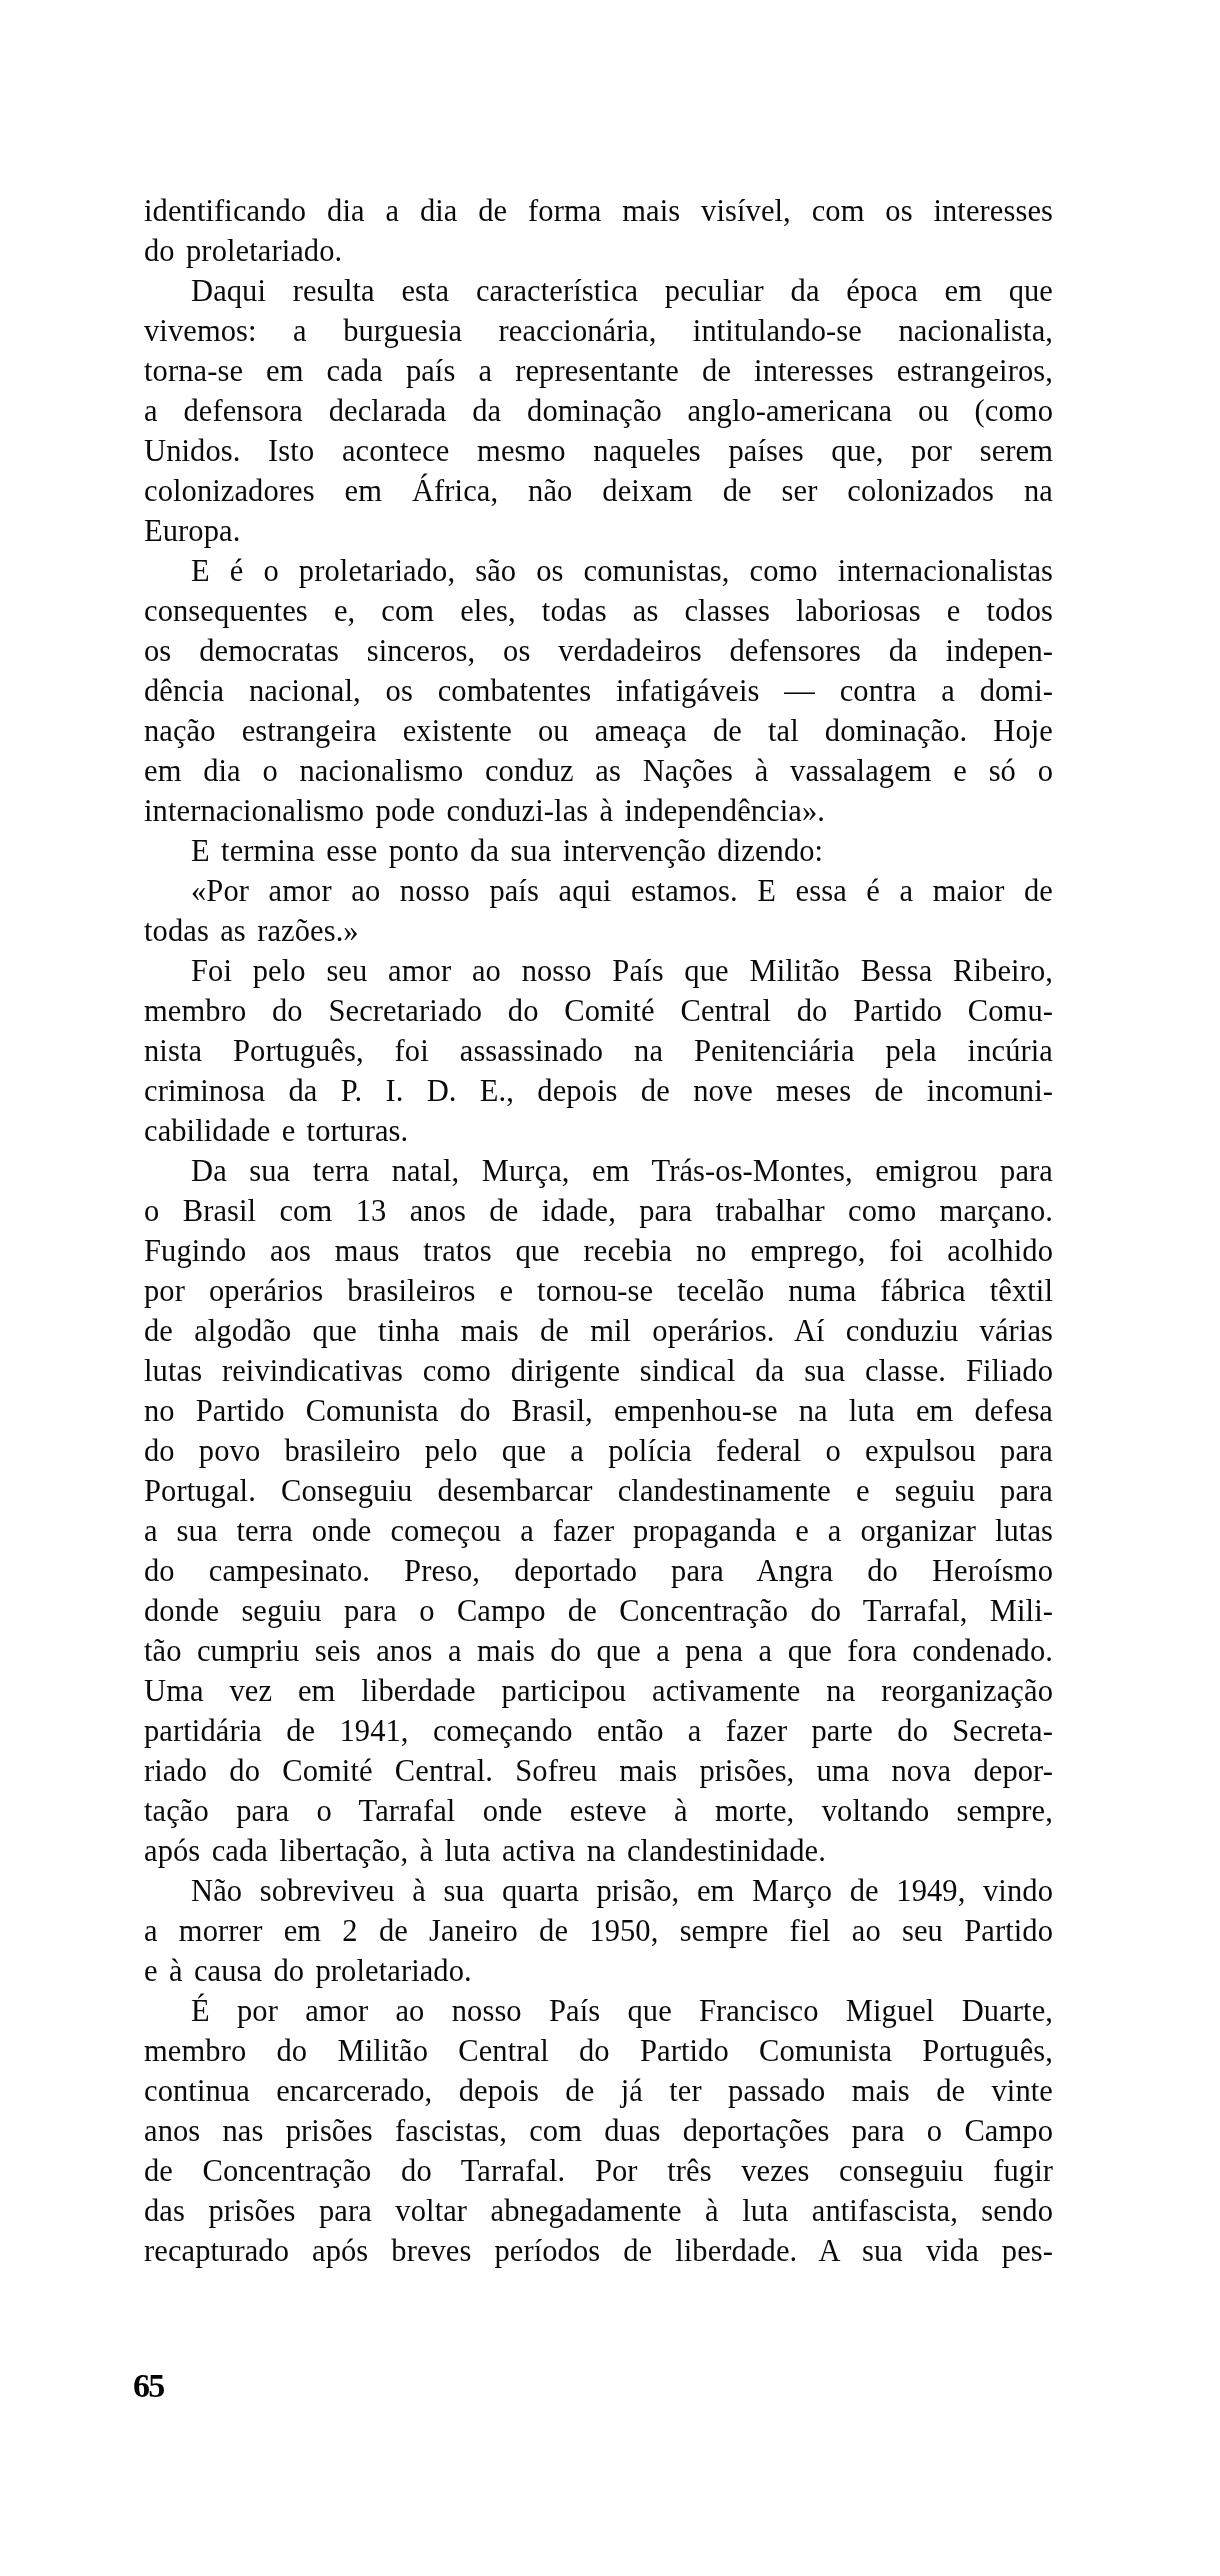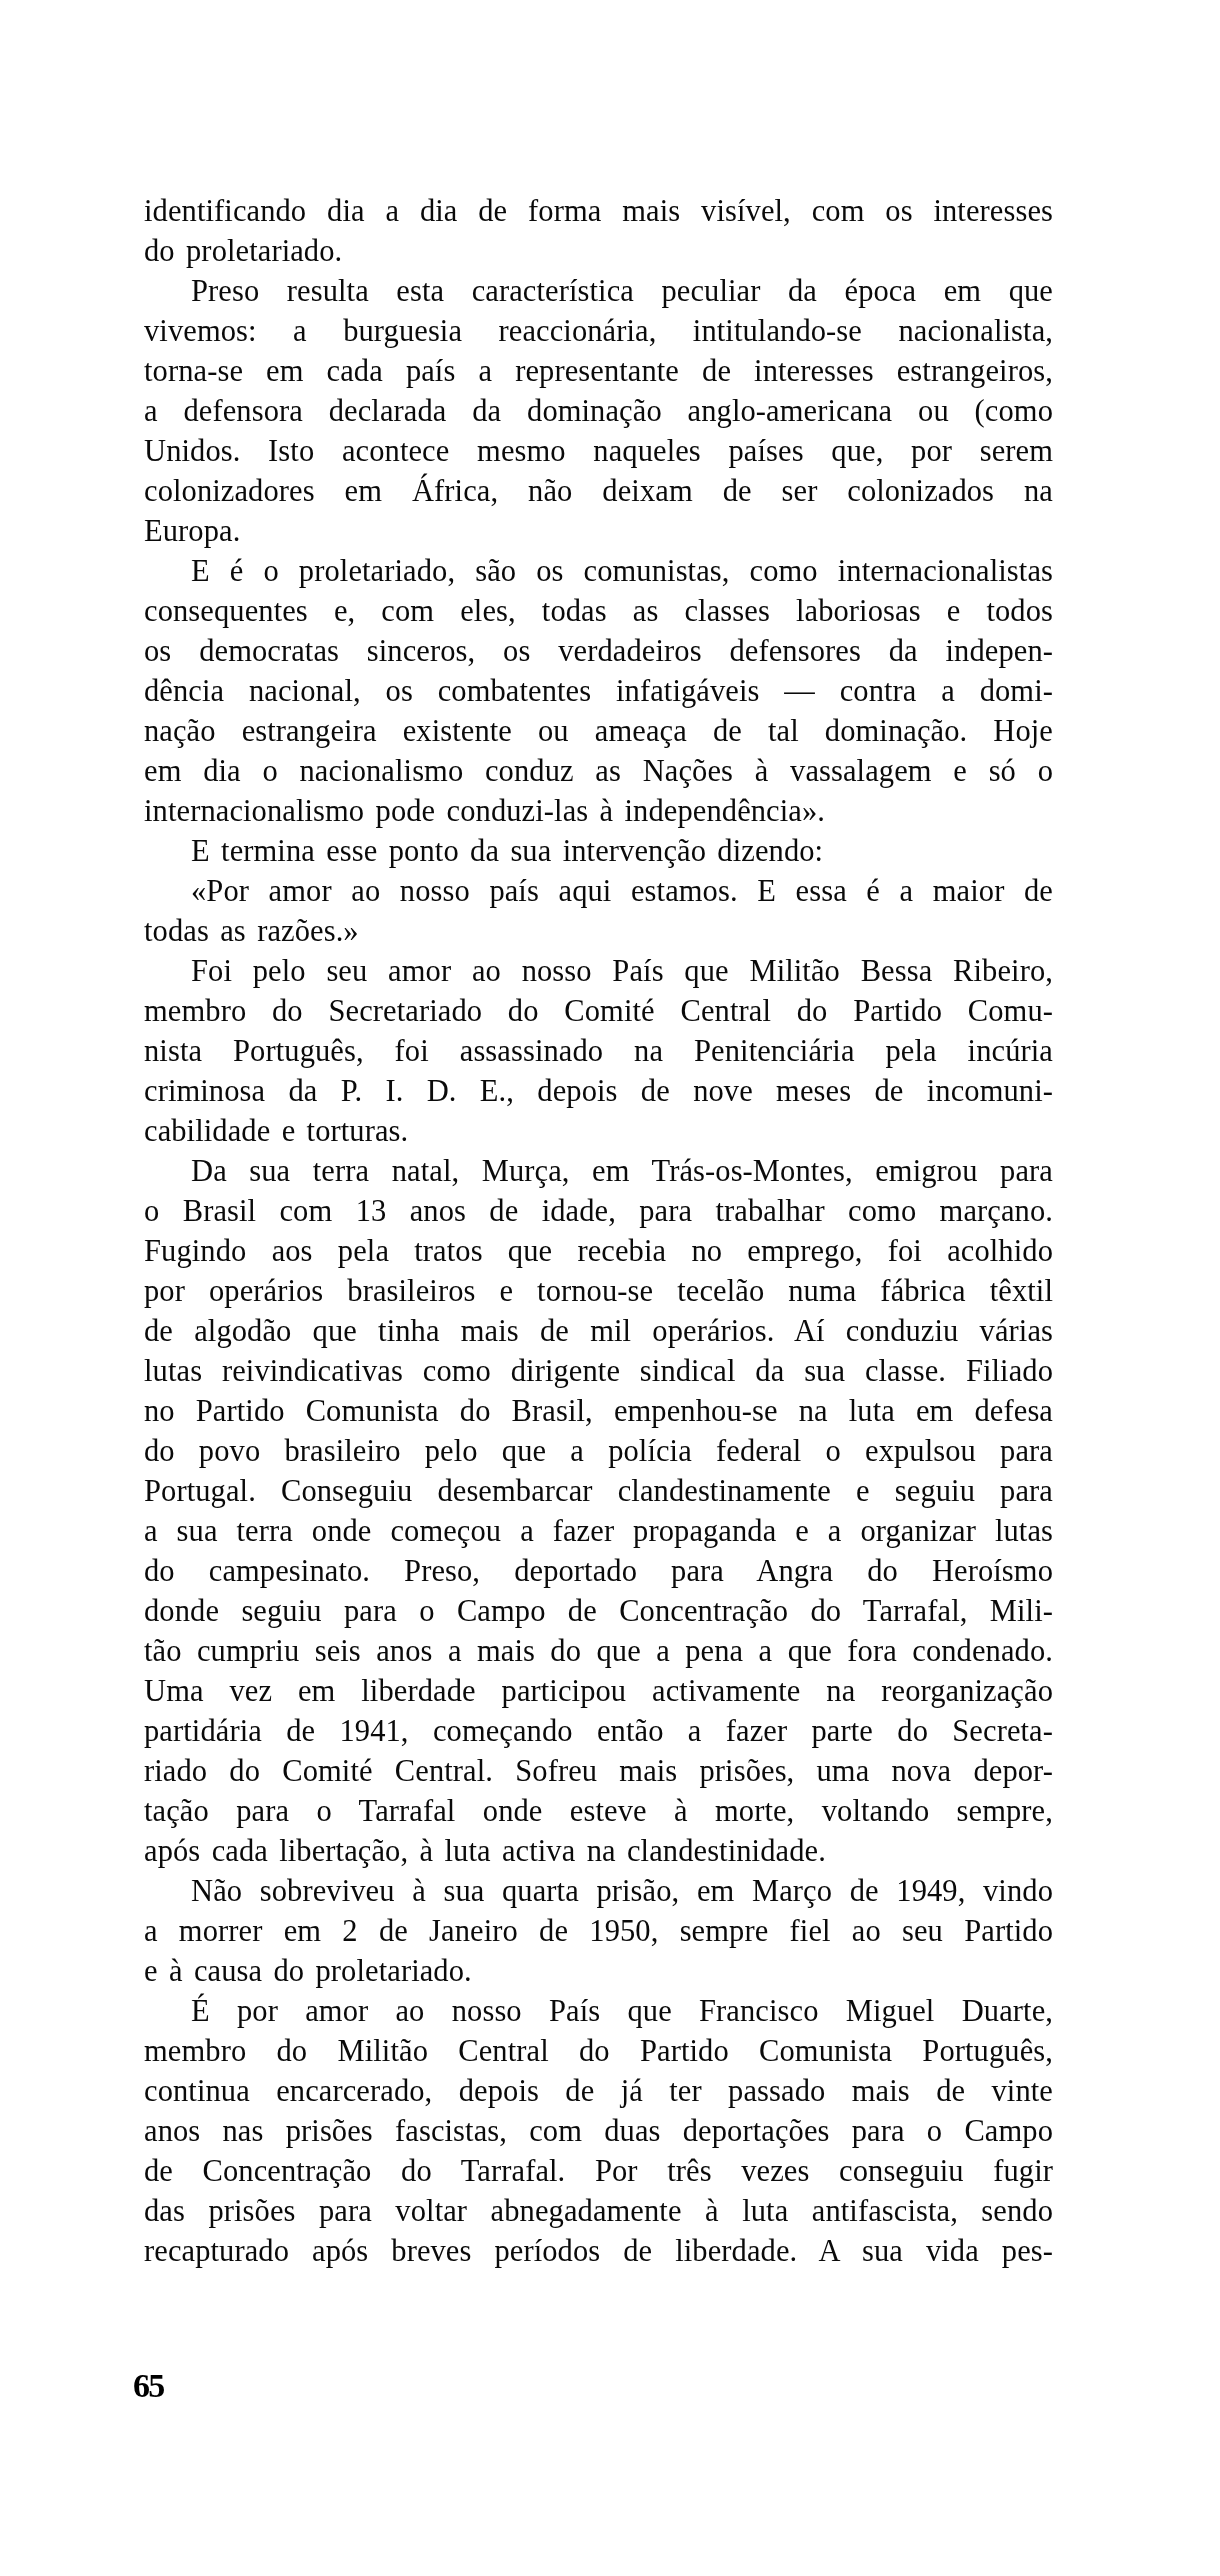--- a/index.html
+++ b/index.html
@@ -59,21 +59,21 @@
     color: #000;
   }
 </style>
 </head>
 <body>
 
 <div class="page">
   <div class="text-block" id="text-block">
       <div class="line" style="white-space: normal; display: block;">identificando dia a dia de forma mais visível, com os interesses</div>
       <div class="line end" style="white-space: nowrap; display: block;">do proletariado.</div>
-      <div class="line indent" style="white-space: normal; display: block;">Preso resulta esta característica peculiar da época em que</div>
+      <div class="line indent" style="white-space: normal; display: block;">Daqui resulta esta característica peculiar da época em que</div>
       <div class="line" style="white-space: normal; display: block;">vivemos: a burguesia reaccionária, intitulando-se nacionalista,</div>
       <div class="line" style="white-space: normal; display: block;">torna-se em cada país a representante de interesses estrangeiros,</div>
       <div class="line" style="white-space: normal; display: block;">a defensora declarada da dominação anglo-americana ou (como</div>
       <div class="line" style="white-space: normal; display: block;">Unidos. Isto acontece mesmo naqueles países que, por serem</div>
       <div class="line" style="white-space: normal; display: block;">colonizadores em África, não deixam de ser colonizados na</div>
       <div class="line end" style="white-space: nowrap; display: block;">Europa.</div>
       <div class="line indent" style="white-space: normal; display: block;">E é o proletariado, são os comunistas, como internacionalistas</div>
       <div class="line" style="white-space: normal; display: block;">consequentes e, com eles, todas as classes laboriosas e todos</div>
       <div class="line" style="white-space: normal; display: block;">os democratas sinceros, os verdadeiros defensores da indepen-</div>
       <div class="line" style="white-space: normal; display: block;">dência nacional, os combatentes infatigáveis — contra a domi-</div>
@@ -83,21 +83,21 @@
       <div class="line indent end" style="white-space: nowrap; display: block;">E termina esse ponto da sua intervenção dizendo:</div>
       <div class="line indent" style="white-space: normal; display: block;">«Por amor ao nosso país aqui estamos. E essa é a maior de</div>
       <div class="line end" style="white-space: nowrap; display: block;">todas as razões.»</div>
       <div class="line indent" style="white-space: normal; display: block;">Foi pelo seu amor ao nosso País que Militão Bessa Ribeiro,</div>
       <div class="line" style="white-space: normal; display: block;">membro do Secretariado do Comité Central do Partido Comu-</div>
       <div class="line" style="white-space: normal; display: block;">nista Português, foi assassinado na Penitenciária pela incúria</div>
       <div class="line" style="white-space: normal; display: block;">criminosa da P. I. D. E., depois de nove meses de incomuni-</div>
       <div class="line end" style="white-space: nowrap; display: block;">cabilidade e torturas.</div>
       <div class="line indent" style="white-space: normal; display: block;">Da sua terra natal, Murça, em Trás-os-Montes, emigrou para</div>
       <div class="line" style="white-space: normal; display: block;">o Brasil com 13 anos de idade, para trabalhar como marçano.</div>
-      <div class="line" style="white-space: normal; display: block;">Fugindo aos pela tratos que recebia no emprego, foi acolhido</div>
+      <div class="line" style="white-space: normal; display: block;">Fugindo aos maus tratos que recebia no emprego, foi acolhido</div>
       <div class="line" style="white-space: normal; display: block;">por operários brasileiros e tornou-se tecelão numa fábrica têxtil</div>
       <div class="line" style="white-space: normal; display: block;">de algodão que tinha mais de mil operários. Aí conduziu várias</div>
       <div class="line" style="white-space: normal; display: block;">lutas reivindicativas como dirigente sindical da sua classe. Filiado</div>
       <div class="line" style="white-space: normal; display: block;">no Partido Comunista do Brasil, empenhou-se na luta em defesa</div>
       <div class="line" style="white-space: normal; display: block;">do povo brasileiro pelo que a polícia federal o expulsou para</div>
       <div class="line" style="white-space: normal; display: block;">Portugal. Conseguiu desembarcar clandestinamente e seguiu para</div>
       <div class="line" style="white-space: normal; display: block;">a sua terra onde começou a fazer propaganda e a organizar lutas</div>
       <div class="line" style="white-space: normal; display: block;">do campesinato. Preso, deportado para Angra do Heroísmo</div>
       <div class="line" style="white-space: normal; display: block;">donde seguiu para o Campo de Concentração do Tarrafal, Mili-</div>
       <div class="line" style="white-space: normal; display: block;">tão cumpriu seis anos a mais do que a pena a que fora condenado.</div>

